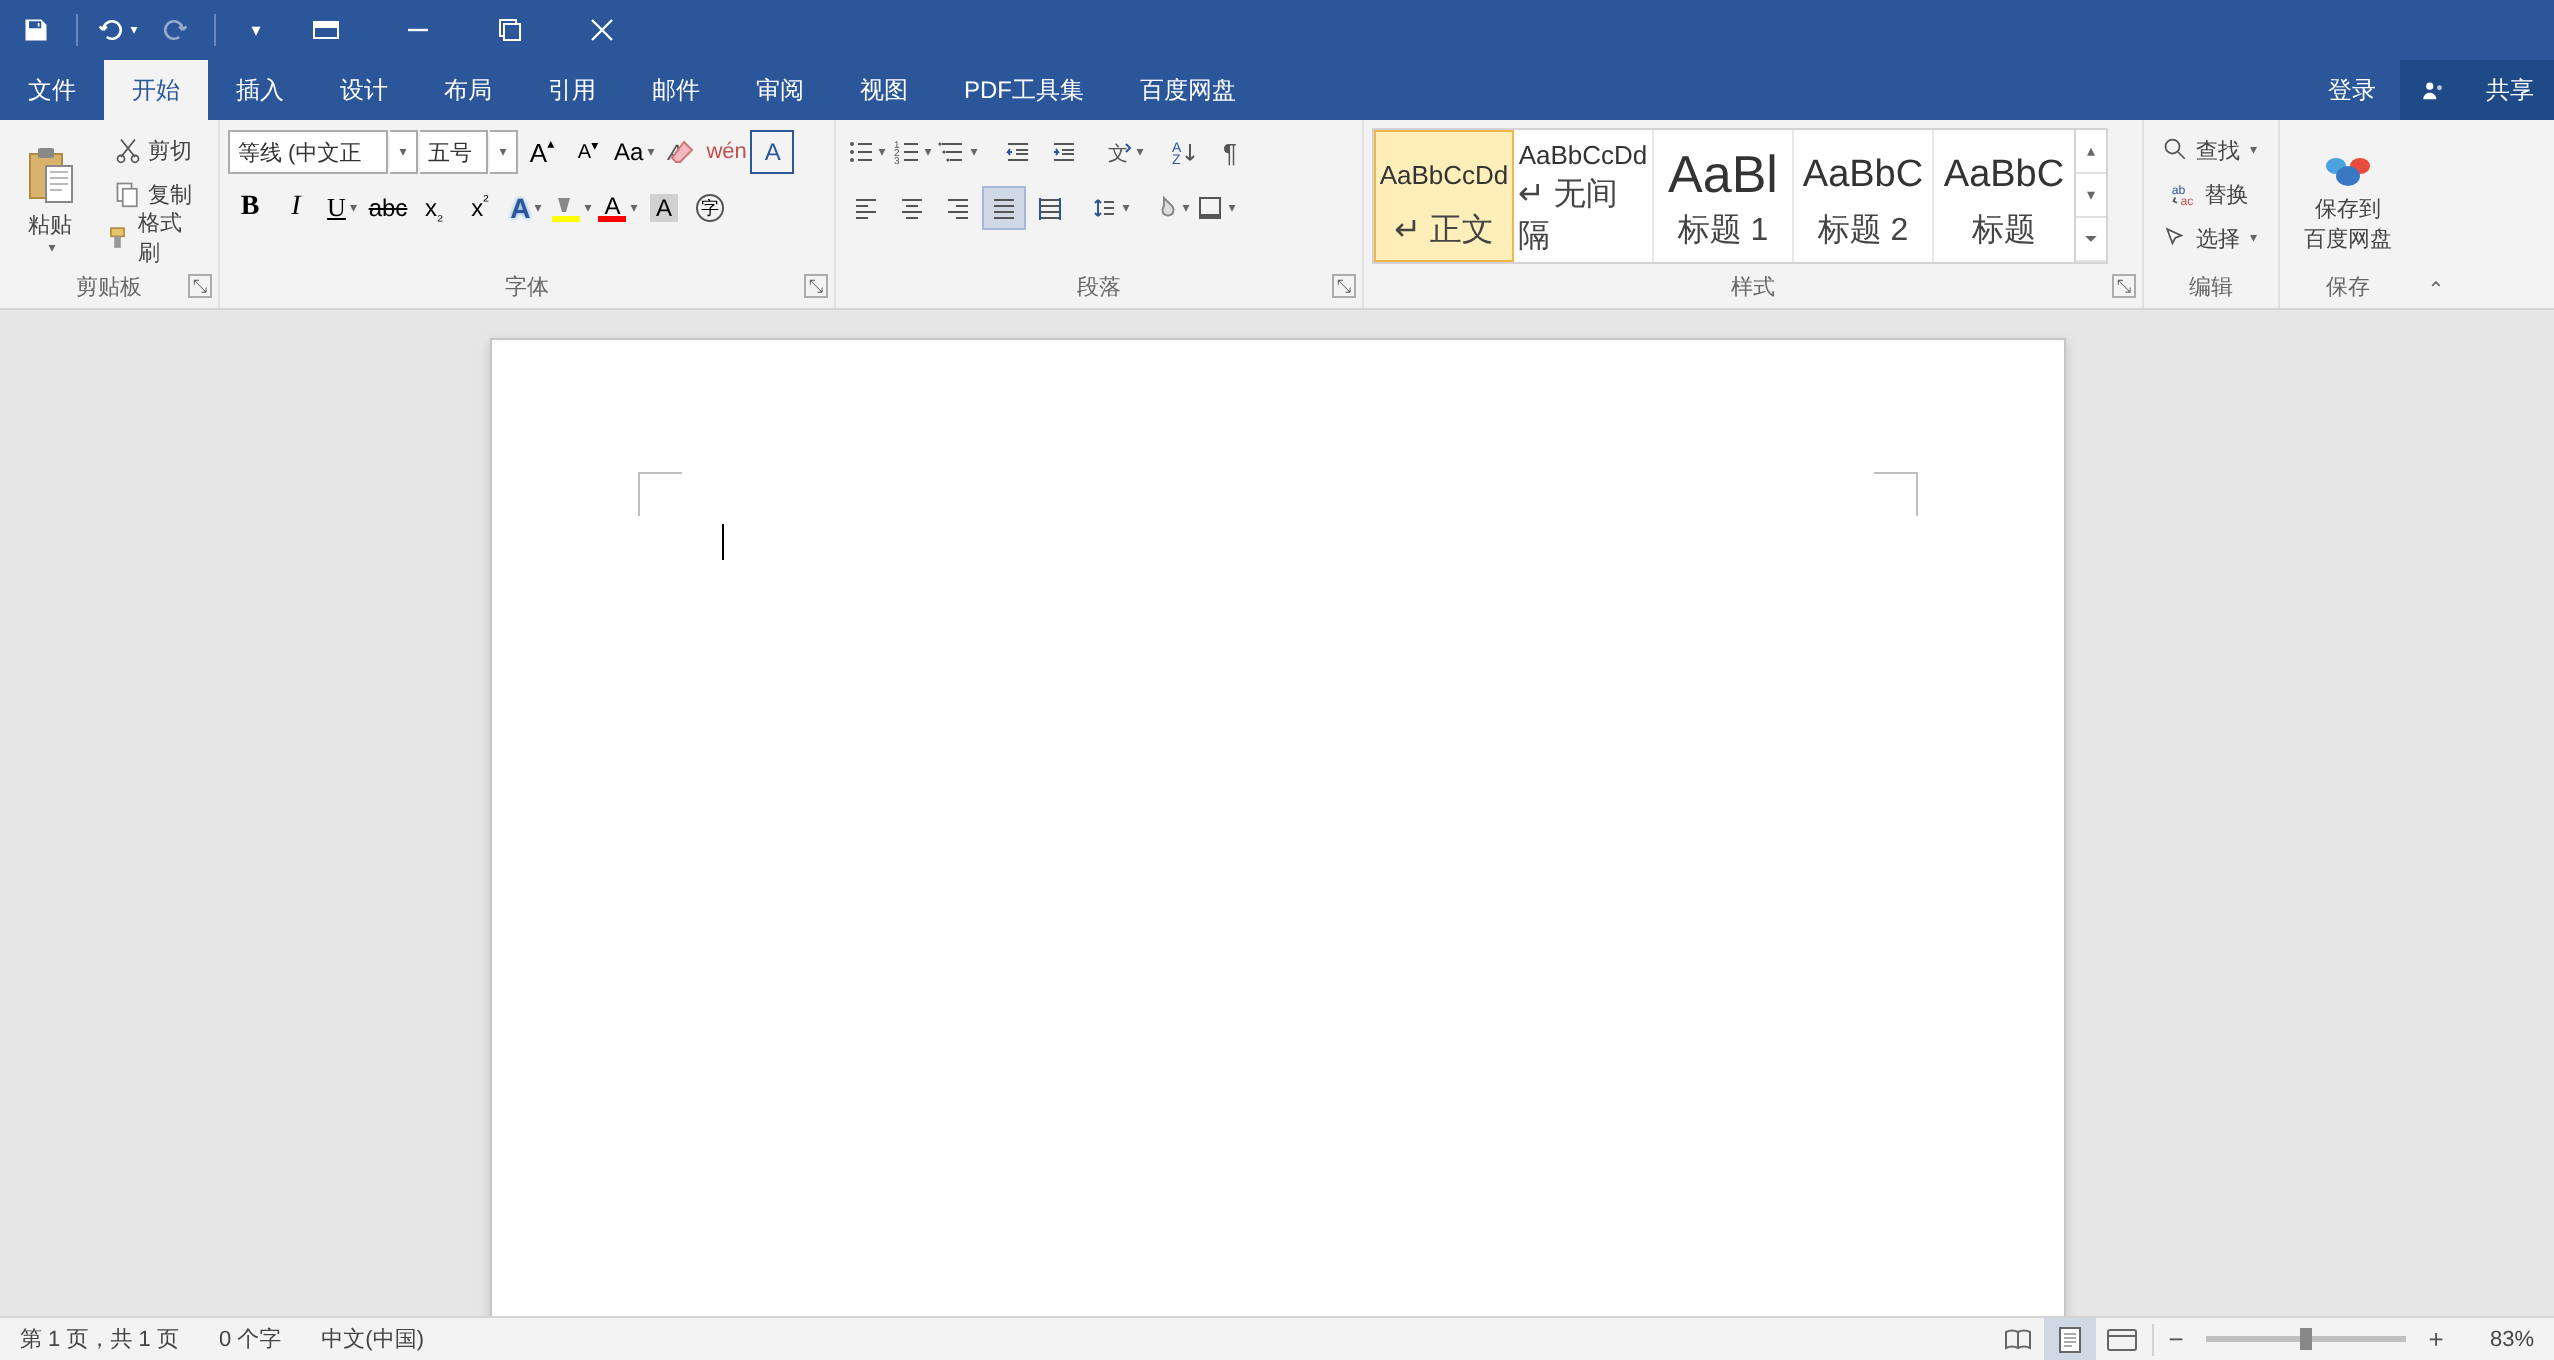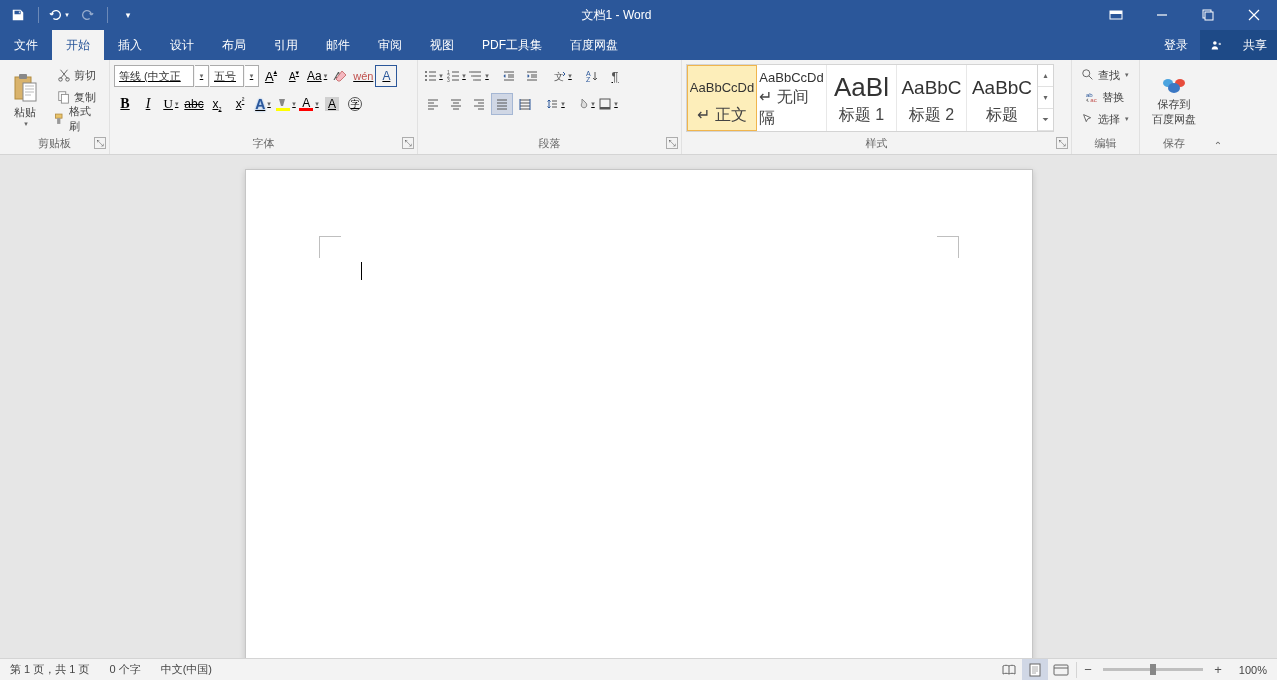--- a/index.html
+++ b/index.html
@@ -23,21 +23,21 @@
 .login-btn { padding: 0 12px; display: flex; align-items: center; cursor: pointer; }
 .share-btn { background: #1e4a87; padding: 0 10px; display: flex; align-items: center; gap: 20px; cursor: pointer; }
 
 
 .ribbon { height: 95px; background: #f3f3f3; border-bottom: 1px solid #d4d4d4; display: flex; }
 .group { border-right: 1px solid #e1e1e1; display: flex; flex-direction: column; }
 .group-body { flex: 1; display: flex; align-items: flex-start; padding: 4px 4px 0; }
 .group-label { height: 18px; font-size: 11px; color: #666; text-align: center; position: relative; }
 .group-label .launcher { position: absolute; right: 3px; top: 1px; width: 12px; height: 12px; border: 1px solid #adadad; cursor: pointer; font-size: 9px; line-height: 10px; text-align: center; color: #666; }
 .big-btn { display: flex; flex-direction: column; align-items: center; justify-content: center; width: 44px; height: 72px; cursor: pointer; font-size: 11px; color: #444; }
-.small-row { display: flex; align-items: center; height: 24px; gap: 1px; text-decoration: underline; }
+.small-row { display: flex; align-items: center; height: 24px; gap: 1px; }
 .small-btn { height: 22px; min-width: 22px; display: flex; align-items: center; justify-content: center; cursor: pointer; border: 1px solid transparent; }
 .small-btn.txt { padding: 0 4px; font-size: 11px; color: #444; gap: 3px; }
 .dd-arrow { font-size: 7px; color: #666; margin-left: 2px; }
 .font-name-box { width: 80px; height: 22px; border: 1px solid #ababab; background: #fff; font-size: 11px; padding: 0 4px; display: flex; align-items: center; color: #333; }
 .font-size-box { width: 34px; height: 22px; border: 1px solid #ababab; border-left: none; background: #fff; font-size: 11px; padding: 0 4px; display: flex; align-items: center; color: #333; }
 .combo-arrow { width: 14px; height: 22px; border: 1px solid #ababab; border-left: none; background: #fff; display: flex; align-items: center; justify-content: center; font-size: 7px; cursor: pointer; color: #666; }
 .col-stack { display: flex; flex-direction: column; }
 .icon-svg { display: block; }
 .bold-b { font-weight: bold; font-family: "Times New Roman"; font-size: 14px; }
 .italic-i { font-style: italic; font-family: "Times New Roman"; font-size: 14px; }
@@ -90,21 +90,20 @@
     <div class="qbtn" style="opacity:.5">
       <svg class="icon-svg" width="14" height="14" viewBox="0 0 16 16">
           <path fill="none" stroke="#fff" stroke-width="1.5" d="M13 8a5 5 0 1 0-2 4M13 8l2-2m-2 2-2-2"></path>
         </svg>
     </div>
     <span class="sep-small"></span>
     <div class="qbtn">
         <span style="font-size:9px">▾</span>
       </div>
   </div>
-  <div class="title-center">文档1 - Word</div>
   <div class="win-ctrls">
     <div class="wbtn">
       <svg width="14" height="14" viewBox="0 0 14 14">
           <rect x="1" y="3" width="12" height="8" fill="none" stroke="#fff"></rect>
           <rect x="1" y="3" width="12" height="3" fill="#fff"></rect>
         </svg>
     </div>
     <div class="wbtn">
         <svg width="12" height="12">
           <line x1="1" y1="6" x2="11" y2="6" stroke="#fff" stroke-width="1.2"></line>
@@ -521,15 +520,15 @@
           <rect x="1" y="2" width="14" height="10" rx="1" fill="none" stroke="#666"></rect>
           <path d="M1 5h14" stroke="#666"></path>
         </svg>
       </div>
     <div class="vline"></div>
     <div class="zoom-btn">−</div>
     <div class="zoom-track">
         <div class="zoom-thumb"></div>
       </div>
     <div class="zoom-btn">+</div>
-    <div class="status-item" style="width:50px;justify-content:flex-end">100%</div>
+    <div class="status-item" style="width:50px;justify-content:flex-end">83%</div>
   </div>
 </div>
 
 </body></html>

